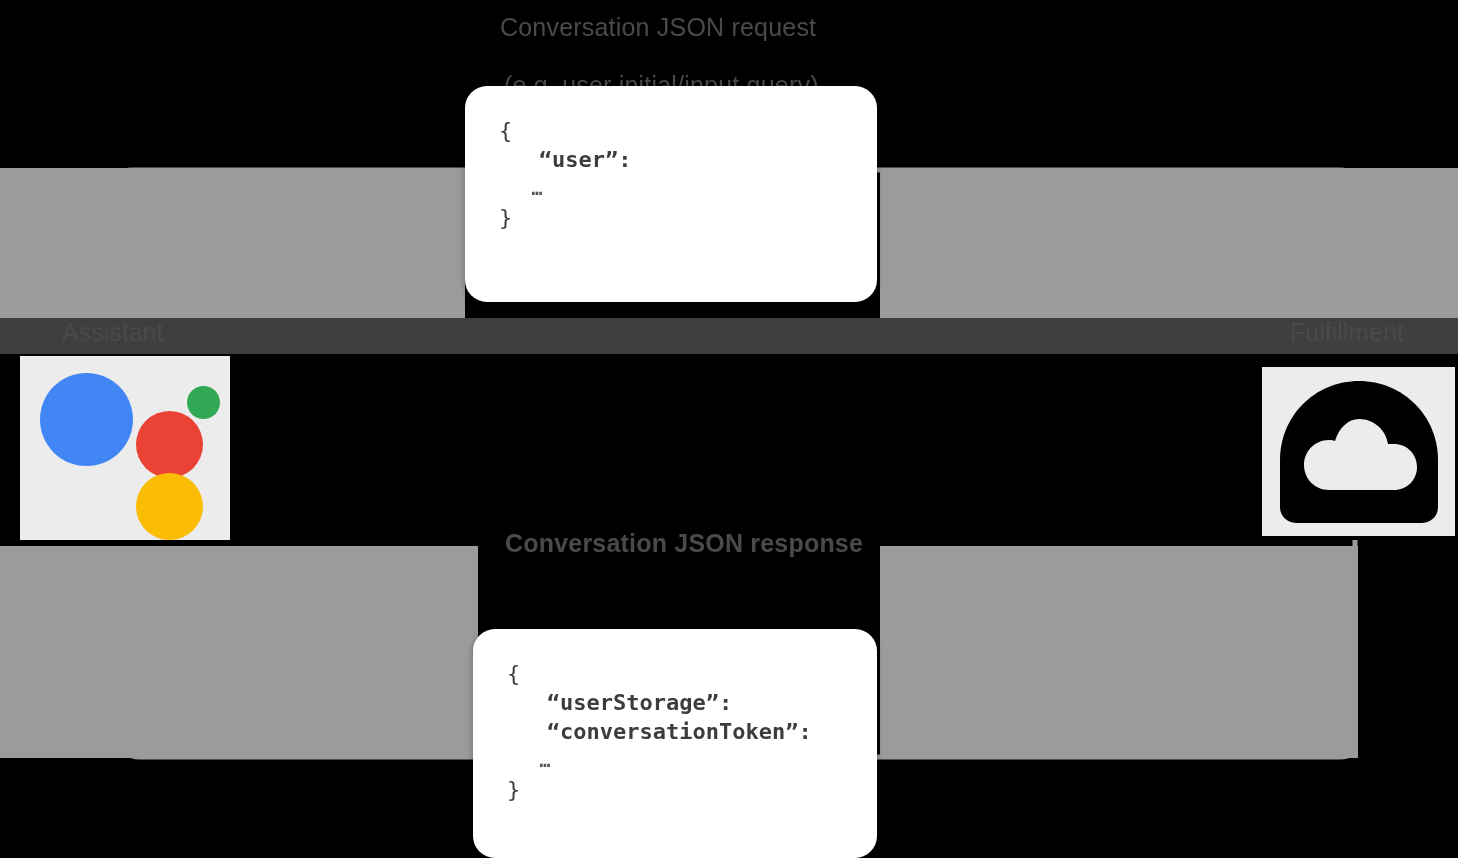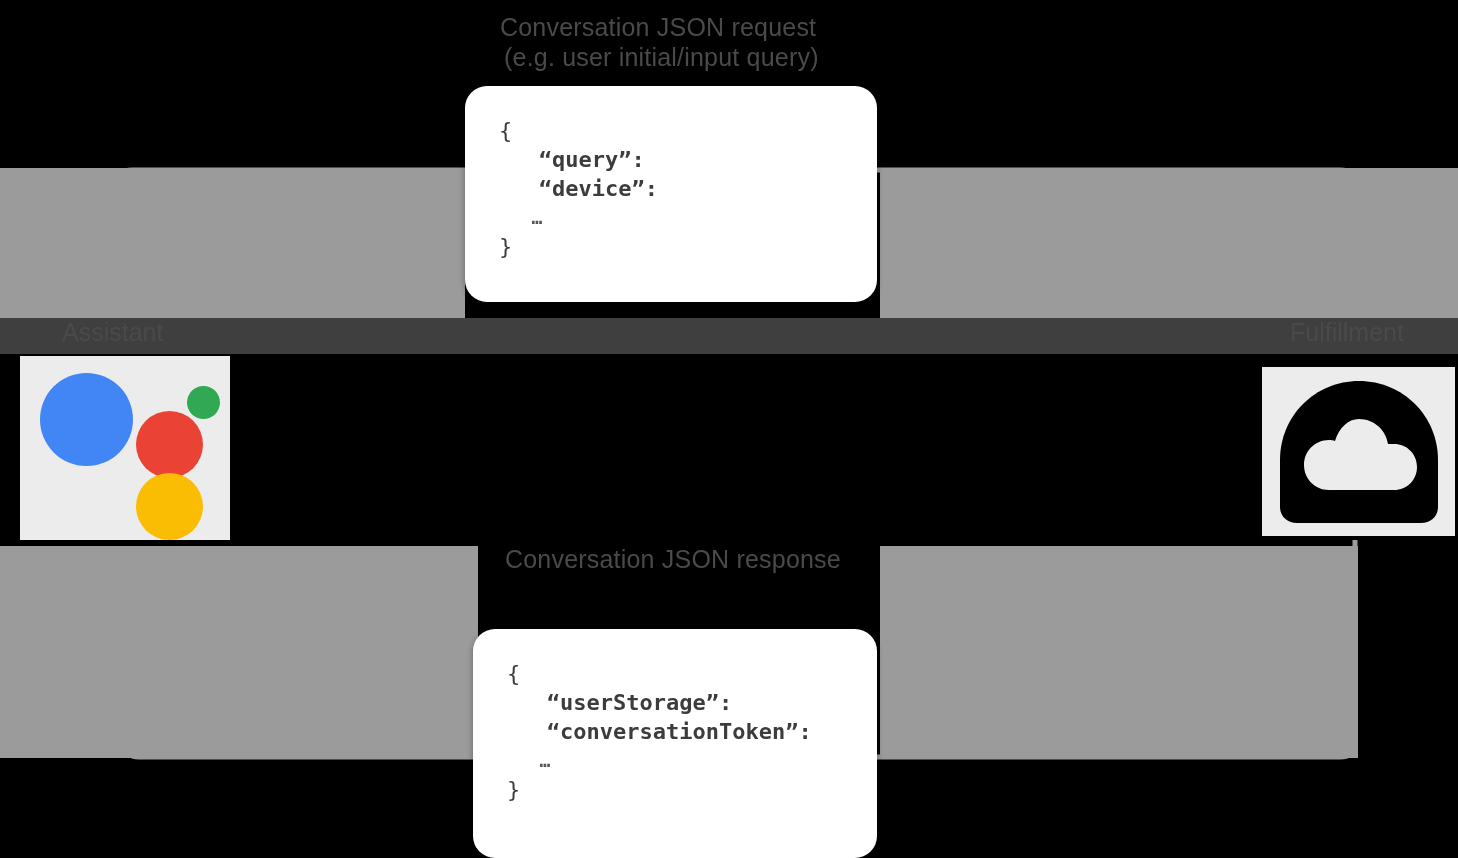--- a/index.html
+++ b/index.html
@@ -23,24 +23,24 @@
   .haze-bot-right  {left:880px; top:546px; width:478px;  height:212px;}
 
   
   .label{
     position:absolute;
     color:#4a4a4a;
     font-family:"Liberation Sans", sans-serif;
     white-space:nowrap;
   }
   .label .l1{display:block;font-size:25px;line-height:30px;letter-spacing:.2px;}
-  .label .l2{display:block;font-size:25px;line-height:30px;letter-spacing:.2px;}
+  .label .l2{display:block;font-size:25px;line-height:30px;letter-spacing:.2px;margin-top:28px;}
 
   #label-request{left:500px;top:12px;text-align:left;}
-  #label-response{left:505px;top:544px;text-align:left;}
+  #label-response{left:505px;top:528px;text-align:left;font-weight:bold;}
   #label-response .l2{padding-left:36px;}
   #label-request  .l2{padding-left:4px;}
 
   #label-assistant{left:62px;top:318px;font-size:25px;color:#4a4a4a;}
   #label-fulfillment{left:1290px;top:318px;font-size:25px;color:#4a4a4a;}
 
   
   .json-card{
     position:absolute;
     background:#ffffff;
@@ -129,22 +129,21 @@
 
   <div class="tile" id="fulfillment-tile">
     <svg id="cloud-mark" viewBox="0 0 166 146">
       <path d="M83,2 C127,2 162,37 162,81 L162,128 C162,138 154,144 145,144 L21,144 C12,144 4,138 4,128 L4,81 C4,37 39,2 83,2 Z" fill="#000000"></path>
       <path d="M83,40 C98,40 110,51 112,65 L118,65 C131,65 141,75 141,88 C141,101 131,111 118,111 L53,111 C39,111 28,100 28,86 C28,72 39,61 53,61 C55,61 57,61 59,62 C63,49 72,40 83,40 Z" fill="#ececec"></path>
     </svg>
   </div>
 
   <div class="json-card" id="json-request">
     <span class="jl plain">{</span>
-    <span class="jl">   “query”:</span>
-    <span class="jl">   “device”:</span>
+    <span class="jl">   “user”:</span>
     <span class="jl dots">   …</span>
     <span class="jl plain">}</span>
   </div>
 
   <div class="json-card" id="json-response">
     <span class="jl plain">{</span>
     <span class="jl">   “userStorage”:</span>
     <span class="jl">   “conversationToken”:</span>
     <span class="jl dots">   …</span>
     <span class="jl plain">}</span>

